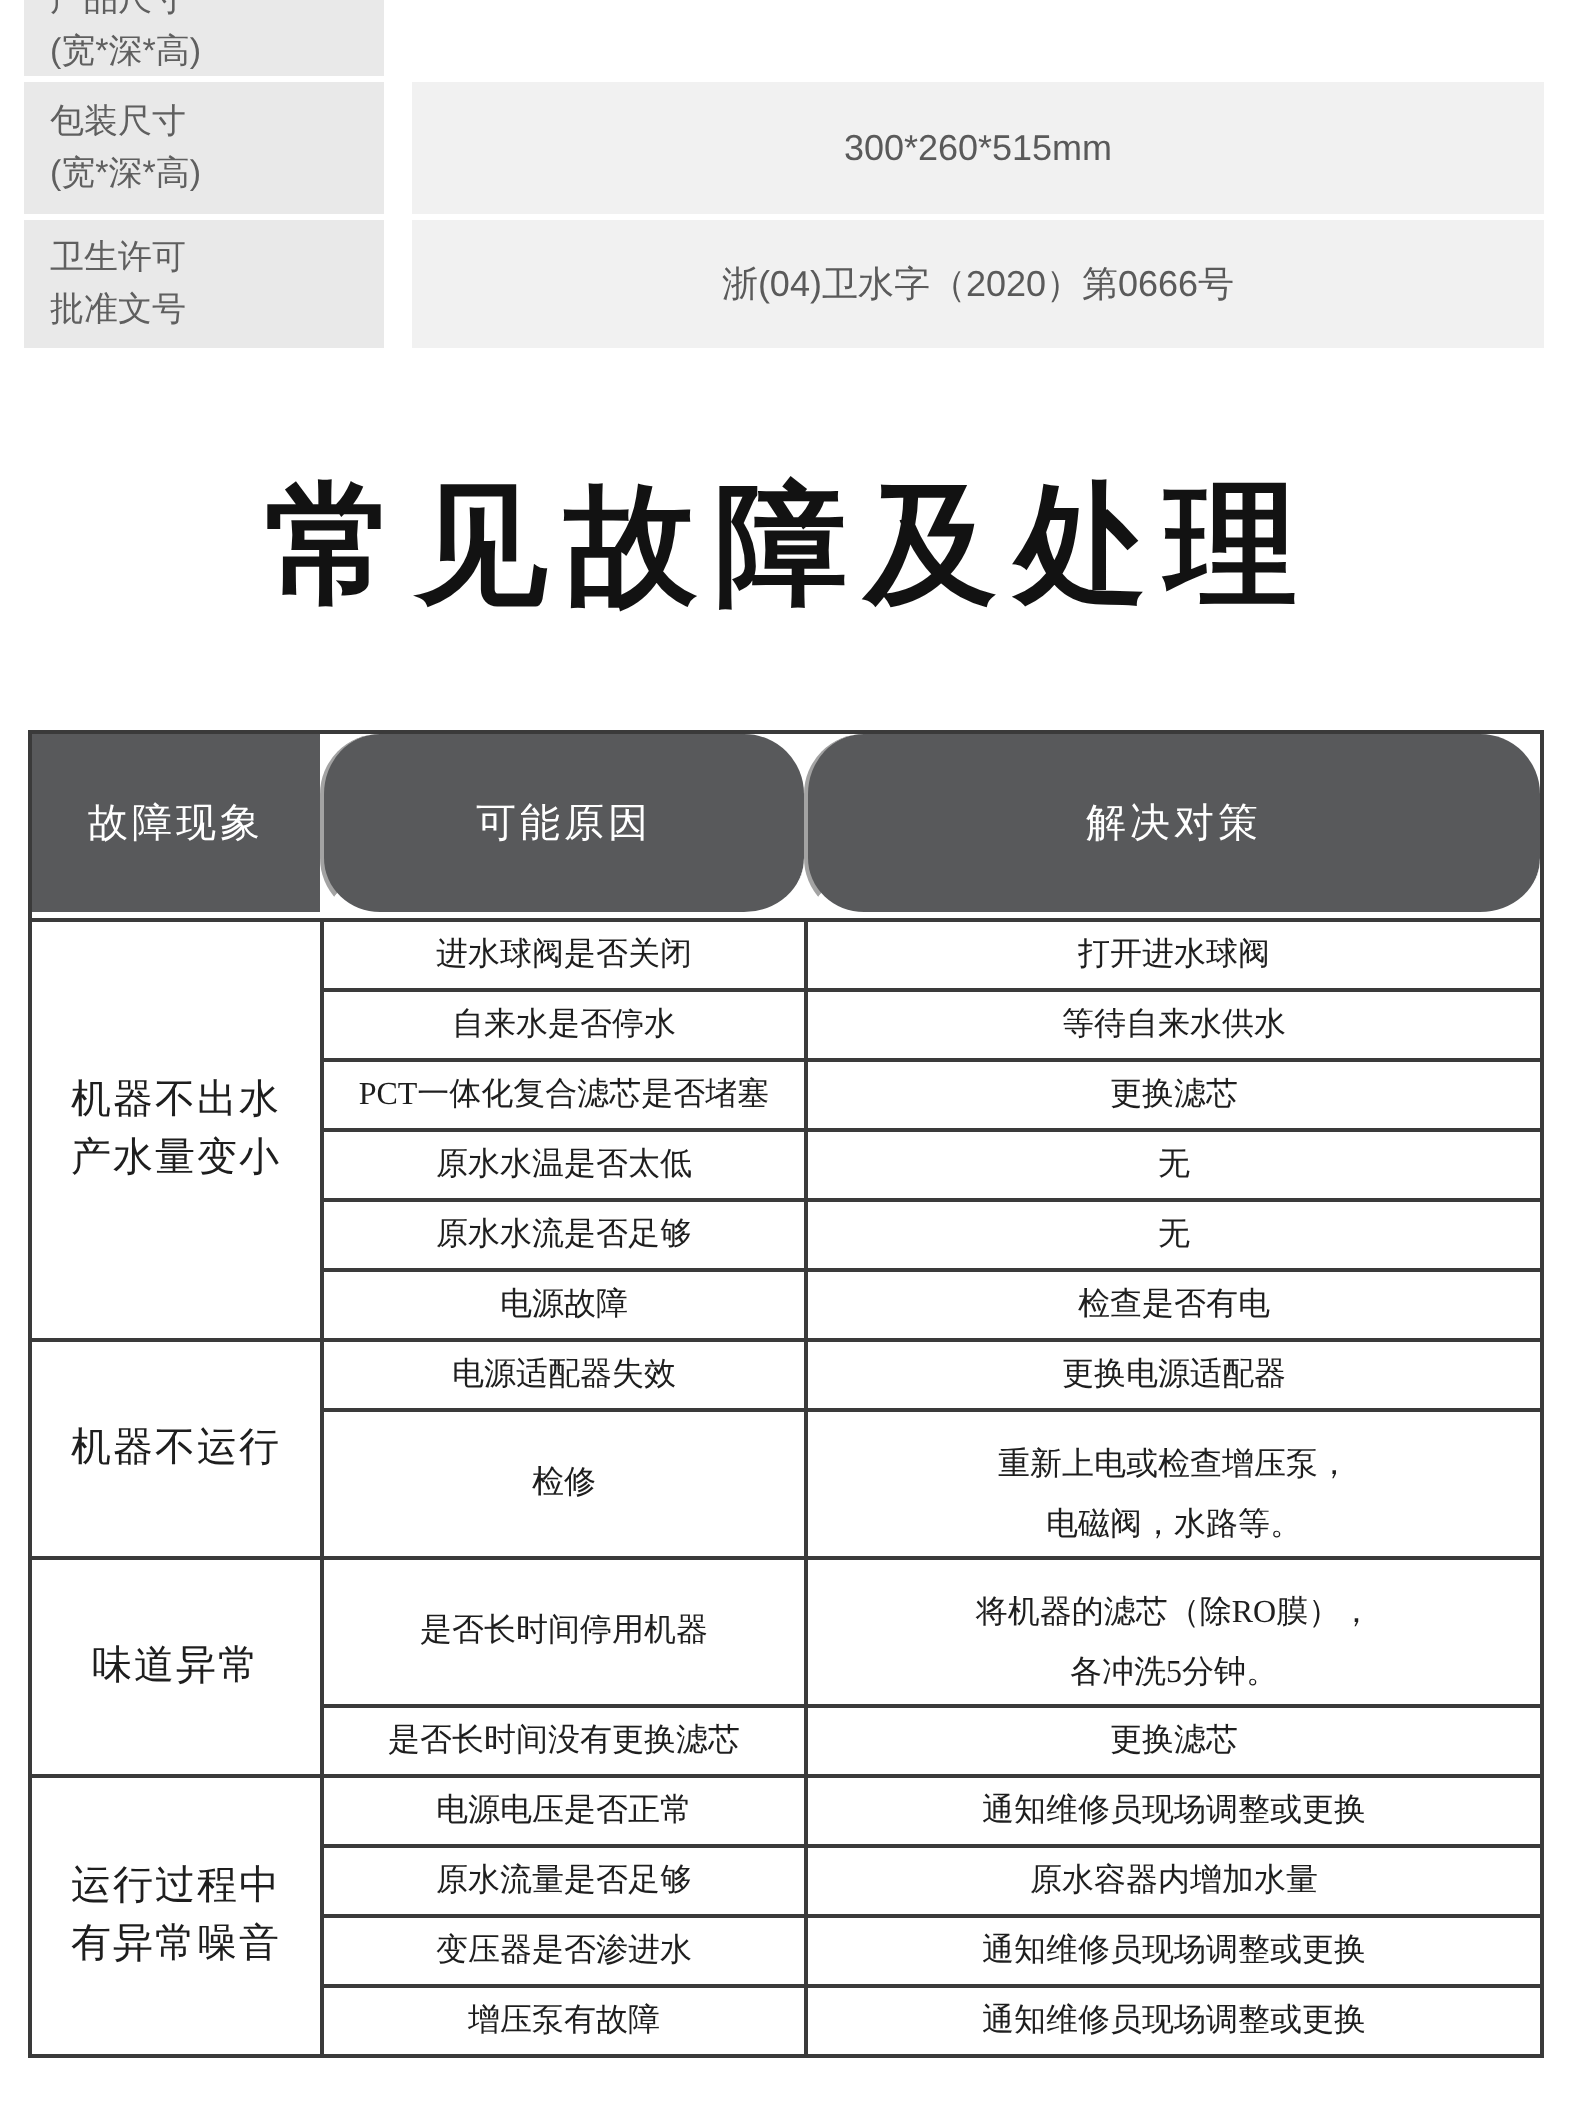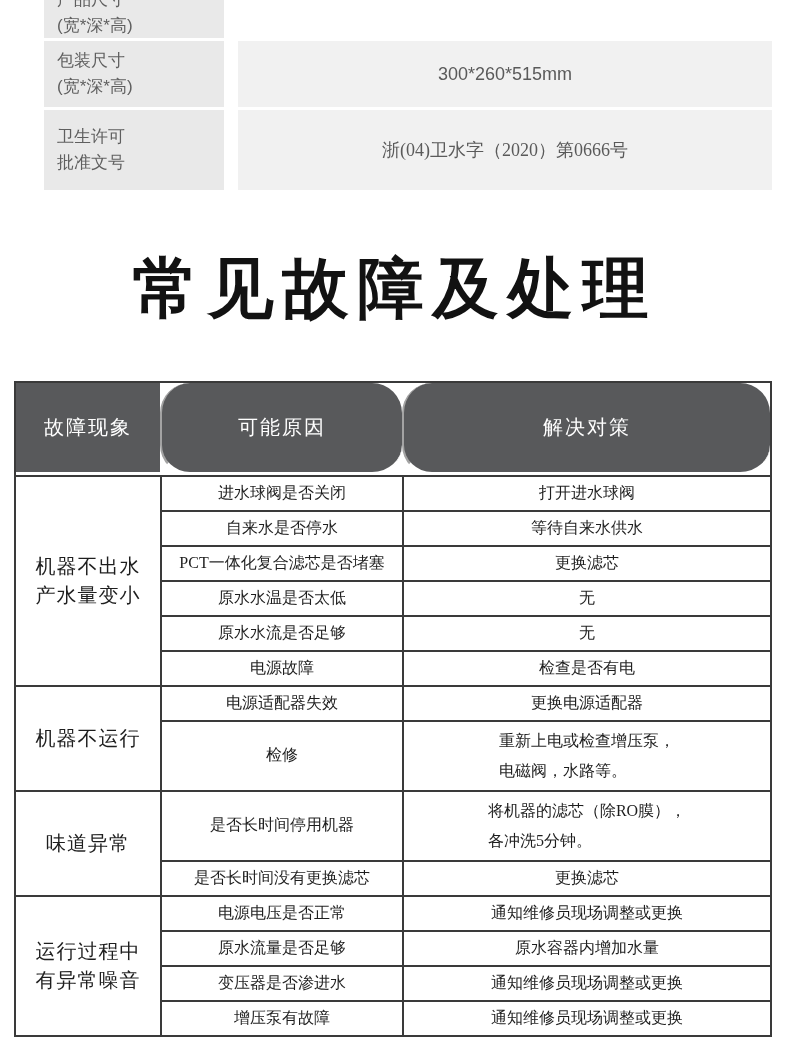--- a/index.html
+++ b/index.html
@@ -12,21 +12,21 @@
   }
 
   
   .spec {
     margin-left: 12px;
     width: 760px;
     display: flex;
     flex-direction: column;
     gap: 3px;
   }
-  .spec-row { display: flex; gap: 14px; margin-left: 32px; }
+  .spec-row { display: flex; gap: 14px; }
   .spec-row .lab {
     width: 180px;
     background: #e9e9e9;
     color: #5f5f5f;
     font-size: 17px;
     line-height: 26px;
     display: flex;
     align-items: center;
     padding-left: 13px;
   }
@@ -36,21 +36,21 @@
     color: #5a5a5a;
     font-size: 18px;
     display: flex;
     align-items: center;
     justify-content: center;
   }
   .spec-row.r0 { height: 38px; overflow: hidden; }
   .spec-row.r0 .lab { align-items: flex-start; }
   .spec-row.r0 .lab .inner { margin-top: -13px; }
   .spec-row.r1 { height: 66px; }
-  .spec-row.r2 { height: 80px; font-family: Liberation Serif, serif; }
+  .spec-row.r2 { height: 64px; }
 
   
   .page-title {
     margin-top: 62px;
     text-align: center;
     font-size: 66px;
     line-height: 1.1;
     font-weight: bold;
     letter-spacing: 9px;
     color: #121212;
@@ -85,21 +85,21 @@
     text-align: center;
     vertical-align: middle;
     color: #1e1e1e;
     font-size: 16px;
     padding: 0 2px;
   }
   table.fault td.c2, table.fault td.c3 { border-left: 2px solid #3a3a3a; }
   table.fault td.ph { font-size: 20px; line-height: 29px; letter-spacing: 1px; }
   tr.rs { height: 35px; }
   tr.rt { height: 70px; }
-  .blk { display: inline-block; text-align: left; line-height: 30px; }
+  .blk { display: inline-block; text-align: center; line-height: 30px; margin-top: 12px; }
 </style>
 </head>
 <body>
 
 <div class="spec">
   <div class="spec-row r0">
     <div class="lab">
       <div class="inner">
         <span>产品尺寸</span><br>
         <span>(宽*深*高)</span>

